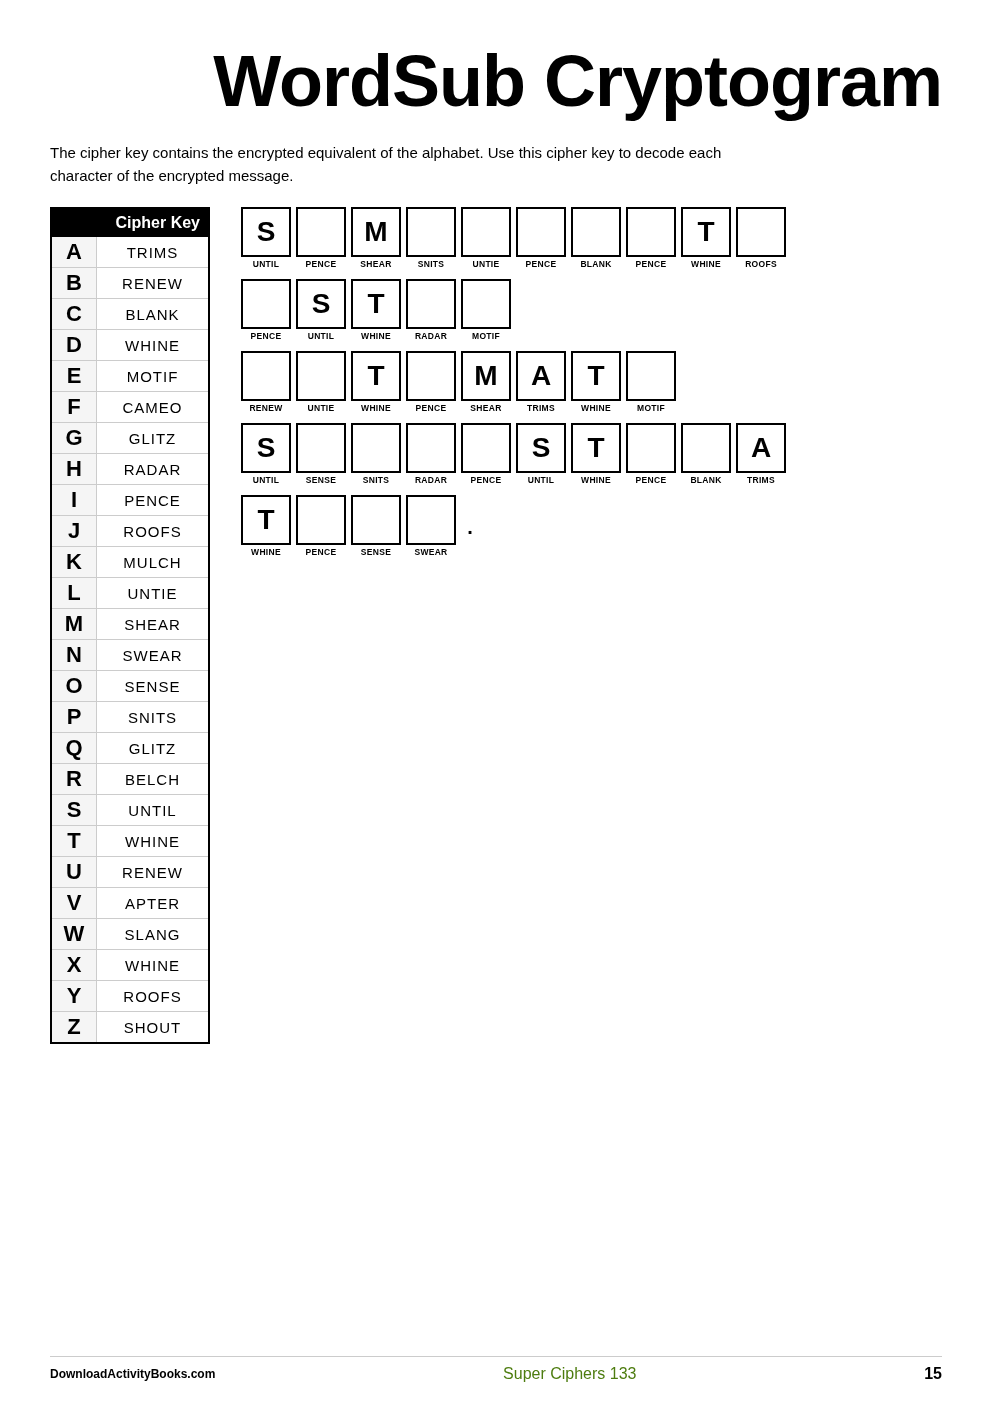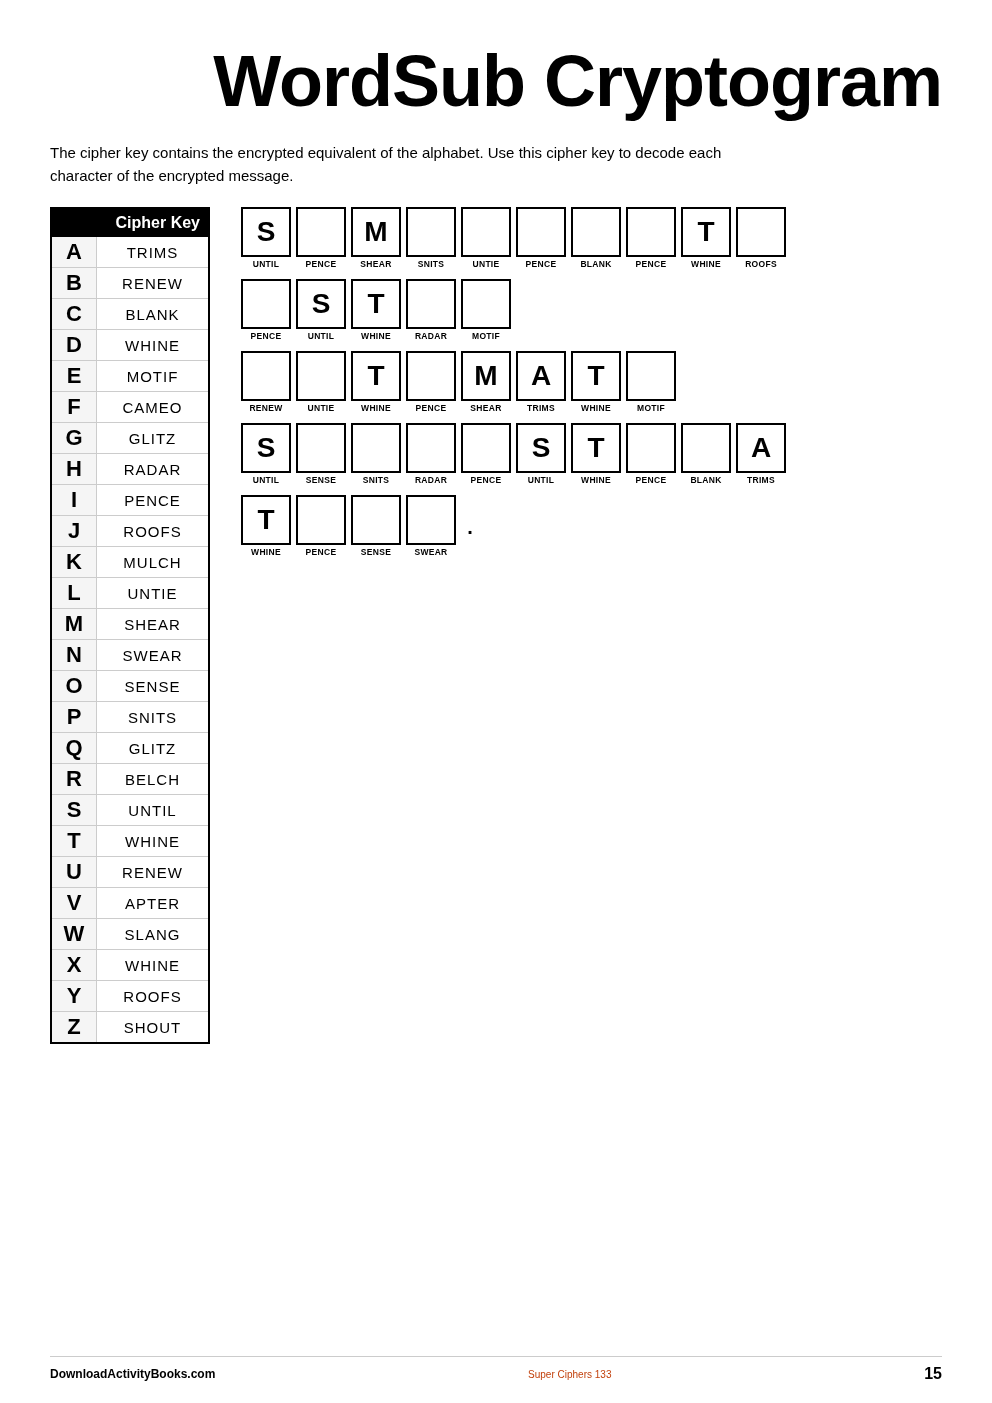--- a/index.html
+++ b/index.html
@@ -156,22 +156,22 @@
       padding-top: 8px;
     }
 
     .footer-left {
       font-size: 12px;
       color: #000;
       font-weight: 600;
     }
 
     .footer-center {
-      font-size: 10px;
-      color: #c2410c;
+      font-size: 16px;
+      color: #4d7c0f;
     }
 
     .footer-right {
       font-size: 16px;
       color: #000;
       font-weight: 600;
     }
   </style>
 </head>
 <body>

